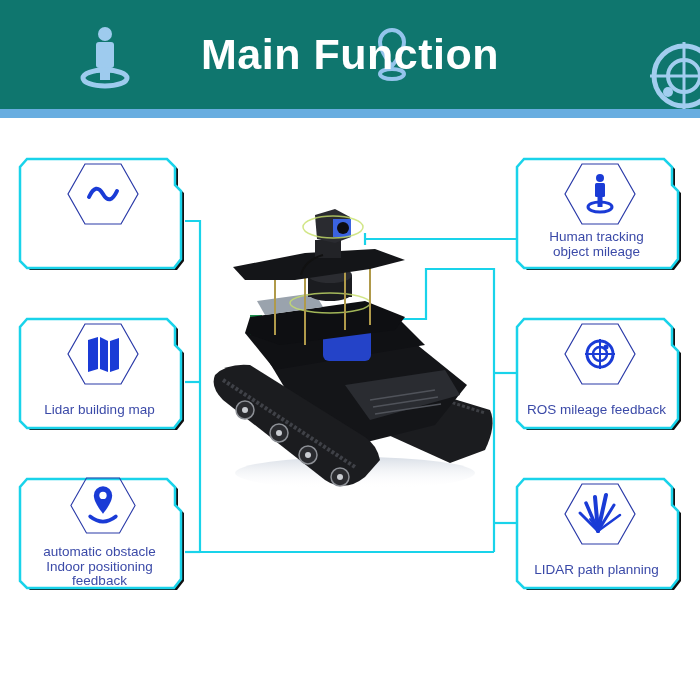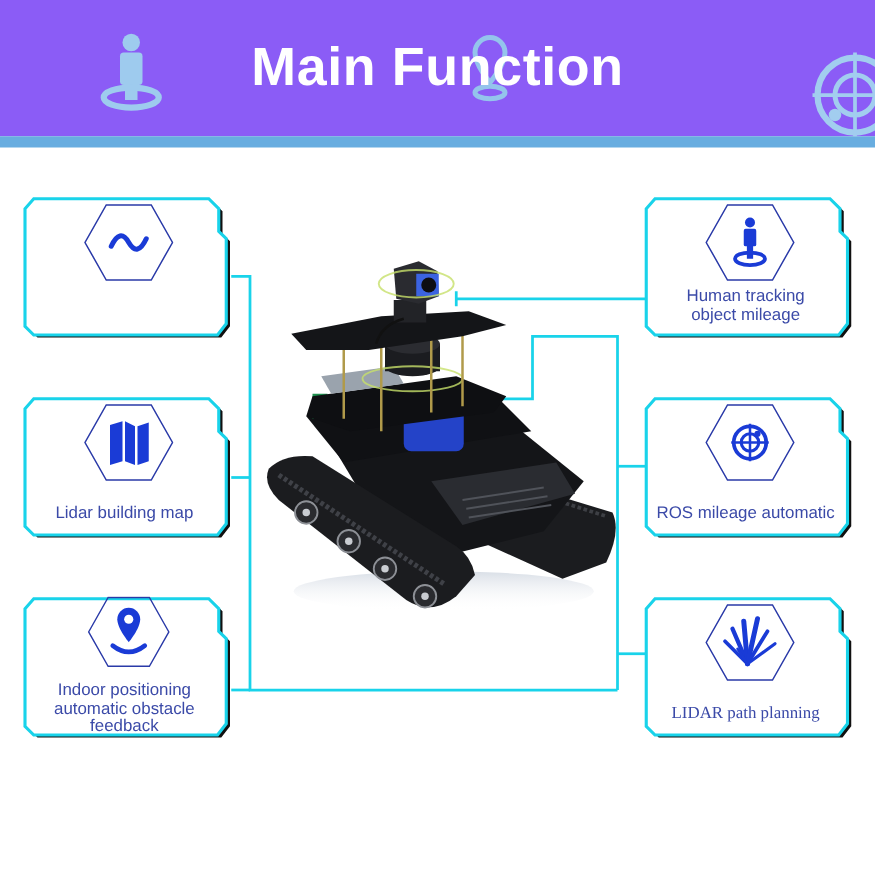--- a/index.html
+++ b/index.html
@@ -1,18 +1,18 @@
 <!DOCTYPE html>
 <html><head>
 <meta charset="utf-8">
 <style>
   html, body { margin:0; padding:0; }
   body { width:700px; height:700px; background:#ffffff; position:relative; overflow:hidden;
          font-family:"Liberation Sans", "DejaVu Sans", sans-serif; }
-  .header { position:absolute; left:0; top:0; width:700px; height:109px; background:#8b5cf6; overflow:hidden; }
+  .header { position:absolute; left:0; top:0; width:700px; height:109px; background:#0f766e; overflow:hidden; }
   .header-strip { position:absolute; left:0; top:109px; width:700px; height:9px; background:#68ade0; }
   .title { position:absolute; left:0; top:0; width:700px; height:109px; line-height:109px; text-align:center;
            color:#ffffff; font-weight:bold; font-size:43px; letter-spacing:0.5px; z-index:2; }
   .bg-icon { position:absolute; z-index:1; }
   .card { position:absolute; width:175px; height:118px; }
   .card svg.frame { position:absolute; left:0; top:0; }
   .card .hex { position:absolute; left:50%; transform:translateX(-50%); top:8px; width:72px; height:62px; }
   .card .label { position:absolute; left:4px; right:10px; text-align:center; color:#3b4aa8; font-size:13.5px; line-height:14.5px; }
   .lines { position:absolute; left:0; top:0; }
   .robot { position:absolute; left:205px; top:205px; width:295px; height:290px; }
@@ -155,22 +155,22 @@
     <path d="M12 4 L152 4 L160 12 L160 30 L166 36 L166 104 L159 113 L12 113 L5 106 L5 12 Z" fill="#111" transform="translate(3,2)"></path>
     <path d="M12 4 L152 4 L160 12 L160 30 L166 36 L166 104 L159 113 L12 113 L5 106 L5 12 Z" fill="#fff" stroke="#19d3ea" stroke-width="2.5"></path>
   </svg>
   <svg class="hex" viewBox="0 0 72 62" style="top:2px;width:66px;height:57px">
     <polygon points="18,1 54,1 71,31 54,61 18,61 1,31" fill="none" stroke="#2a3aa8" stroke-width="1.2"></polygon>
     <path d="M36 10 a10 10 0 0 1 10 10 c0 8 -10 20 -10 20 s-10 -12 -10 -20 a10 10 0 0 1 10 -10z" fill="#1a3bd6"></path>
     <circle cx="36" cy="20" r="4" fill="#fff"></circle>
     <path d="M22 43 Q36 54 50 43" fill="none" stroke="#1a3bd6" stroke-width="4" stroke-linecap="round"></path>
   </svg>
   <div class="label" style="top:70px">
+    <div>automatic obstacle</div>
     <div>Indoor positioning</div>
-    <div>automatic obstacle</div>
     <div>feedback</div>
   </div>
 </div>
 
 <div class="card" style="left:512px;top:155px;">
   <svg class="frame" width="175" height="118" viewBox="0 0 175 118">
     <path d="M12 4 L152 4 L160 12 L160 30 L166 36 L166 104 L159 113 L12 113 L5 106 L5 12 Z" fill="#111" transform="translate(3,2)"></path>
     <path d="M12 4 L152 4 L160 12 L160 30 L166 36 L166 104 L159 113 L12 113 L5 106 L5 12 Z" fill="#fff" stroke="#19d3ea" stroke-width="2.5"></path>
   </svg>
   <svg class="hex" viewBox="0 0 72 62">
@@ -192,24 +192,24 @@
     <path d="M12 4 L152 4 L160 12 L160 30 L166 36 L166 104 L159 113 L12 113 L5 106 L5 12 Z" fill="#fff" stroke="#19d3ea" stroke-width="2.5"></path>
   </svg>
   <svg class="hex" viewBox="0 0 72 62">
     <polygon points="18,1 54,1 71,31 54,61 18,61 1,31" fill="none" stroke="#2a3aa8" stroke-width="1.2"></polygon>
     <circle cx="36" cy="31" r="13" fill="none" stroke="#1a3bd6" stroke-width="3"></circle>
     <circle cx="36" cy="31" r="7" fill="none" stroke="#1a3bd6" stroke-width="2.5"></circle>
     <line x1="36" y1="16" x2="36" y2="46" stroke="#1a3bd6" stroke-width="2"></line>
     <line x1="21" y1="31" x2="51" y2="31" stroke="#1a3bd6" stroke-width="2"></line>
     <circle cx="42" cy="24" r="2.5" fill="#1a3bd6"></circle>
   </svg>
-  <div class="label" style="top:88px">ROS mileage automatic</div>
-</div>
-
-<div class="card" style="left:512px;top:475px;font-family:Liberation Serif, serif;">
+  <div class="label" style="top:88px">ROS mileage feedback</div>
+</div>
+
+<div class="card" style="left:512px;top:475px;">
   <svg class="frame" width="175" height="118" viewBox="0 0 175 118">
     <path d="M12 4 L152 4 L160 12 L160 30 L166 36 L166 104 L159 113 L12 113 L5 106 L5 12 Z" fill="#111" transform="translate(3,2)"></path>
     <path d="M12 4 L152 4 L160 12 L160 30 L166 36 L166 104 L159 113 L12 113 L5 106 L5 12 Z" fill="#fff" stroke="#19d3ea" stroke-width="2.5"></path>
   </svg>
   <svg class="hex" viewBox="0 0 72 62">
     <polygon points="18,1 54,1 71,31 54,61 18,61 1,31" fill="none" stroke="#2a3aa8" stroke-width="1.2"></polygon>
     <g stroke="#1a3bd6" stroke-linecap="round">
       <line x1="34" y1="48" x2="16" y2="30" stroke-width="3"></line>
       <line x1="34" y1="48" x2="22" y2="20" stroke-width="3.5"></line>
       <line x1="34" y1="48" x2="31" y2="14" stroke-width="4"></line>

